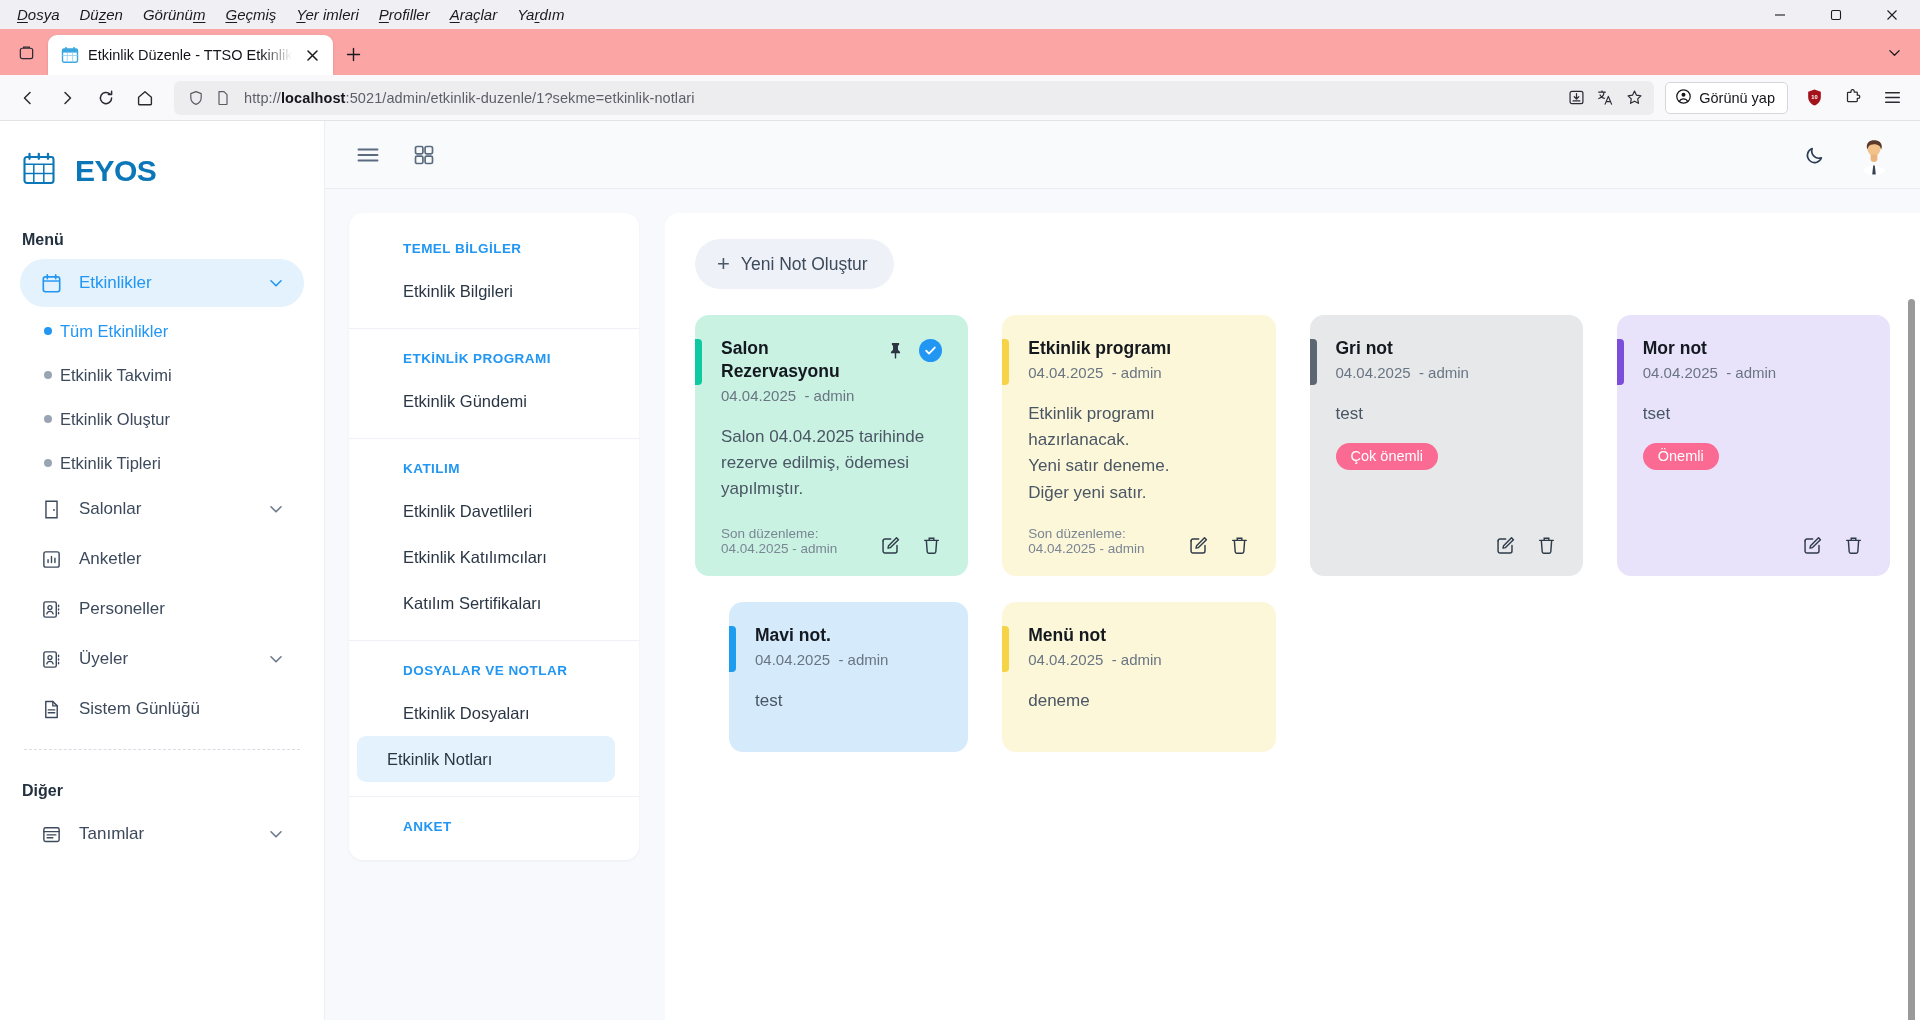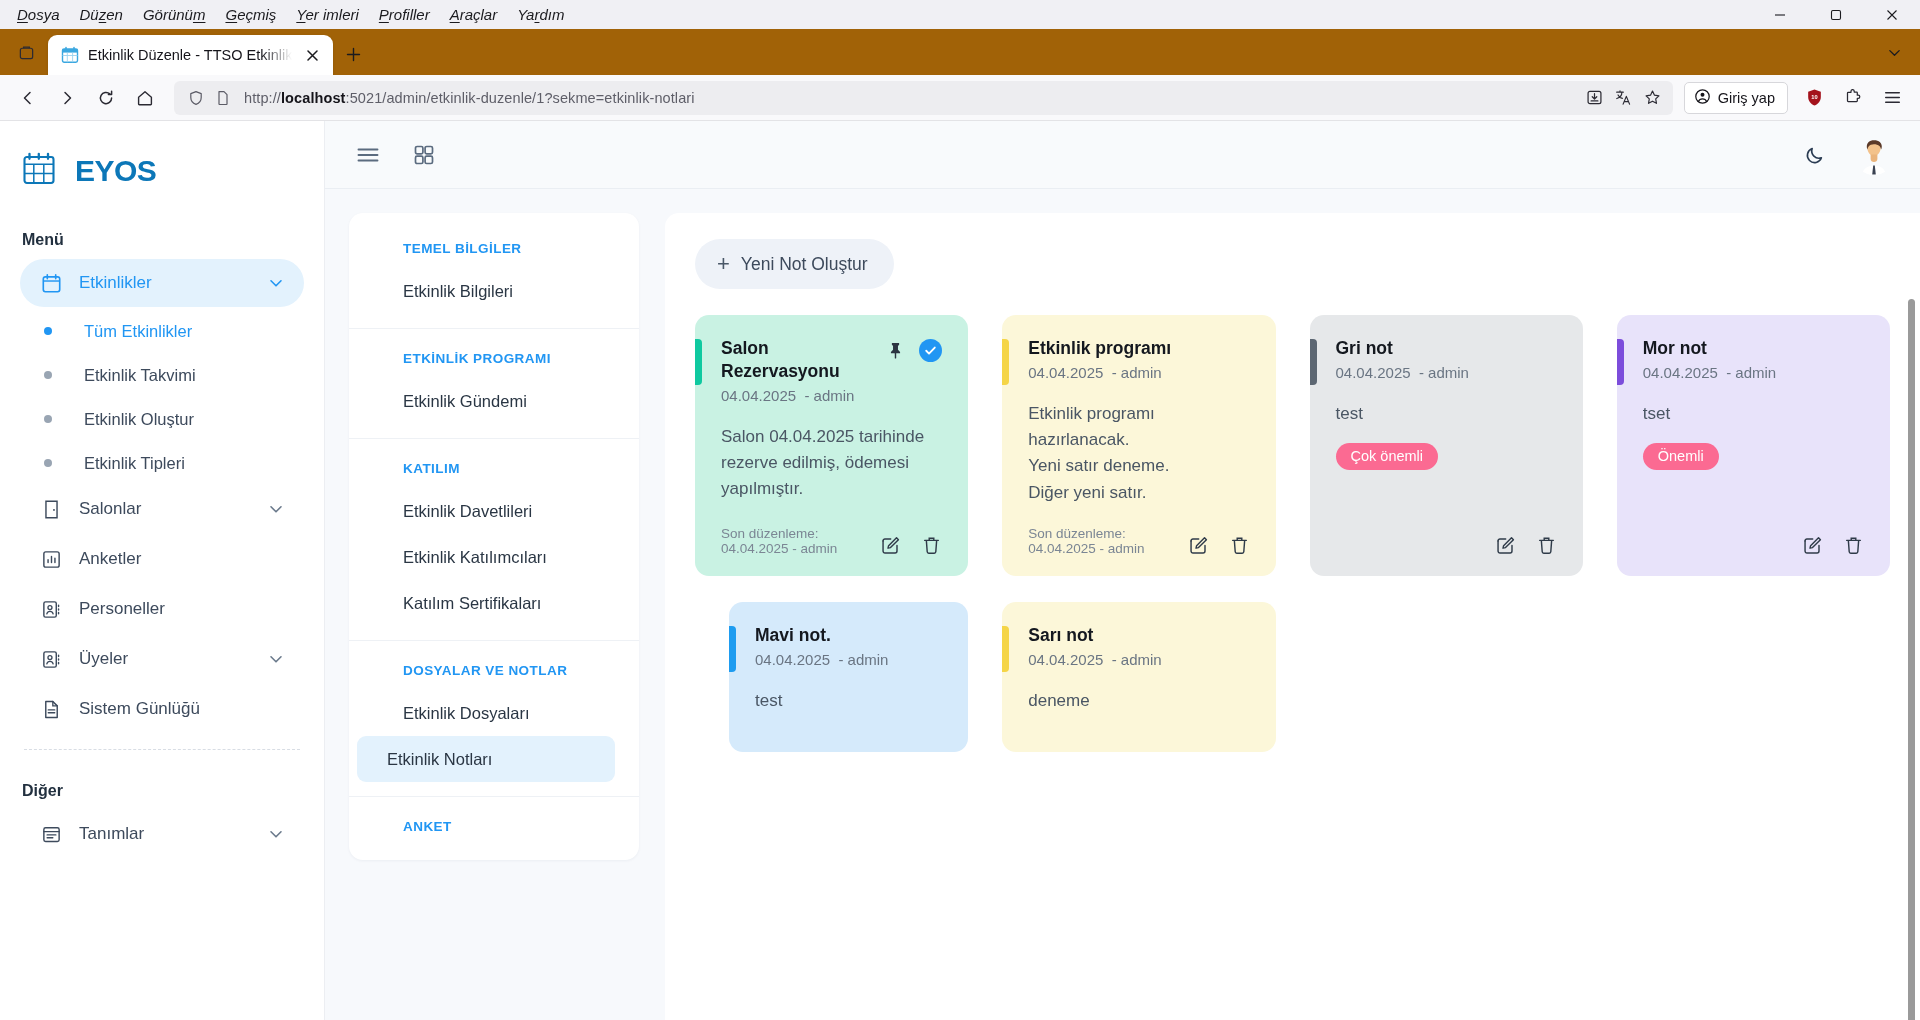--- a/index.html
+++ b/index.html
@@ -23,21 +23,21 @@
     white-space: nowrap; line-height: 1;
   }
   .menubar-item u { text-decoration: underline; text-underline-offset: 2px; }
   .winctrls { position: absolute; right: 0; top: 0; height: 29px; display: flex; }
   .winctrl {
     width: 56px; height: 29px; display: flex; align-items: center; justify-content: center;
     color: #1b1b1f; font-size: 15px;
   }
 
   .tabstrip {
-    height: 46px; background: #a16207; display: flex; align-items: flex-end;
+    height: 46px; background: #fca5a5; display: flex; align-items: flex-end;
     padding: 0 6px; gap: 2px; flex: 0 0 46px;
   }
   .tablist-btn {
     width: 40px; height: 40px; display: flex; align-items: center; justify-content: center;
     margin-bottom: 3px; border-radius: 6px;
   }
   .tab {
     height: 40px; min-width: 285px; max-width: 285px; background: #ffffff;
     border-radius: 9px 9px 0 0; display: flex; align-items: center; gap: 9px;
     padding: 0 10px 0 13px; margin-bottom: 0; box-shadow: 0 1px 3px rgba(0,0,0,.12);
@@ -108,21 +108,21 @@
   .nav-item {
     height: 48px; margin: 0 20px 2px 20px; border-radius: 24px; display: flex;
     align-items: center; gap: 17px; padding: 0 18px 0 20px; color: #3d4a5c; font-size: 17px;
   }
   .nav-item .ni-icon { width: 22px; height: 22px; flex: 0 0 22px; display: flex; align-items: center; justify-content: center; }
   .nav-item .ni-label { flex: 1; white-space: nowrap; }
   .nav-item .ni-chev { width: 20px; height: 20px; display: flex; align-items: center; justify-content: center; color: #6b7a8c; }
   .nav-item.active { background: #e3f2fd; color: #2196f3; }
   .nav-item.active .ni-chev { color: #2196f3; }
   .nav-sub {
-    height: 44px; display: flex; align-items: center; gap: 32px;
+    height: 44px; display: flex; align-items: center; gap: 8px;
     padding-left: 44px; font-size: 16.5px; color: #3d4a5c;
   }
   .nav-sub .dot { width: 8px; height: 8px; border-radius: 50%; background: #99a5b3; flex: 0 0 8px; }
   .nav-sub.active { color: #2196f3; }
   .nav-sub.active .dot { background: #2196f3; }
   .nav-div { border-top: 1px dashed #d8dde4; margin: 16px 24px 0 24px; }
 
   
   .content { flex: 1; display: flex; flex-direction: column; min-width: 0; background: #f7f9fc; }
   .topbar {
@@ -331,21 +331,21 @@
     </div>
 
     <div class="signin-btn">
       <span>
         <svg width="17" height="17" viewBox="0 0 18 18">
           <circle cx="9" cy="9" r="7.1" fill="none" stroke="#15141a" stroke-width="1.3"></circle>
           <circle cx="9" cy="7.1" r="2.1" fill="#15141a"></circle>
           <path d="M4.6 14.4a4.8 4.8 0 0 1 8.8 0" fill="none" stroke="#15141a" stroke-width="1.3" stroke-linecap="round"></path>
         </svg>
       </span>
-      <span>Giriş yap</span>
+      <span>Görünü yap</span>
     </div>
     <div class="navbtn">
       <svg width="19" height="19" viewBox="0 0 18 18">
         <path d="M9 1.4l6 2.2v5c0 3.8-2.6 6.8-6 8-3.4-1.2-6-4.2-6-8v-5z" fill="#a4121c"></path>
         <text x="9" y="10.6" font-size="5.4" font-family="Liberation Sans, sans-serif" fill="#fff" text-anchor="middle" font-weight="700">10</text>
       </svg>
     </div>
     <div class="navbtn">
       <svg width="18" height="18" viewBox="0 0 18 18">
           <path d="M7 2.2a1.6 1.6 0 0 1 3.2 0v.9h2.4c.4 0 .7.3.7.7v2.4h.9a1.6 1.6 0 0 1 0 3.2h-.9v2.4c0 .4-.3.7-.7.7H4.2a.7.7 0 0 1-.7-.7V4a.7.7 0 0 1 .7-.7H7z" fill="none" stroke="#2b2a33" stroke-width="1.25" stroke-linejoin="round"></path>
@@ -727,21 +727,21 @@
                   </div>
                 </div>
               </div>
               <div class="note-body">test</div>
             </div>
 
             <div class="note" style="background:#fcf7d9;">
               <span class="note-accent" style="background:#f5d547;"></span>
               <div class="note-head">
                 <div class="note-headtext">
-                  <div class="note-title">Sarı not</div>
+                  <div class="note-title">Menü not</div>
                   <div class="note-meta">
                     <span>04.04.2025</span>&nbsp; <span>- admin</span>
                   </div>
                 </div>
               </div>
               <div class="note-body">deneme</div>
             </div>
 
           </div>
 

